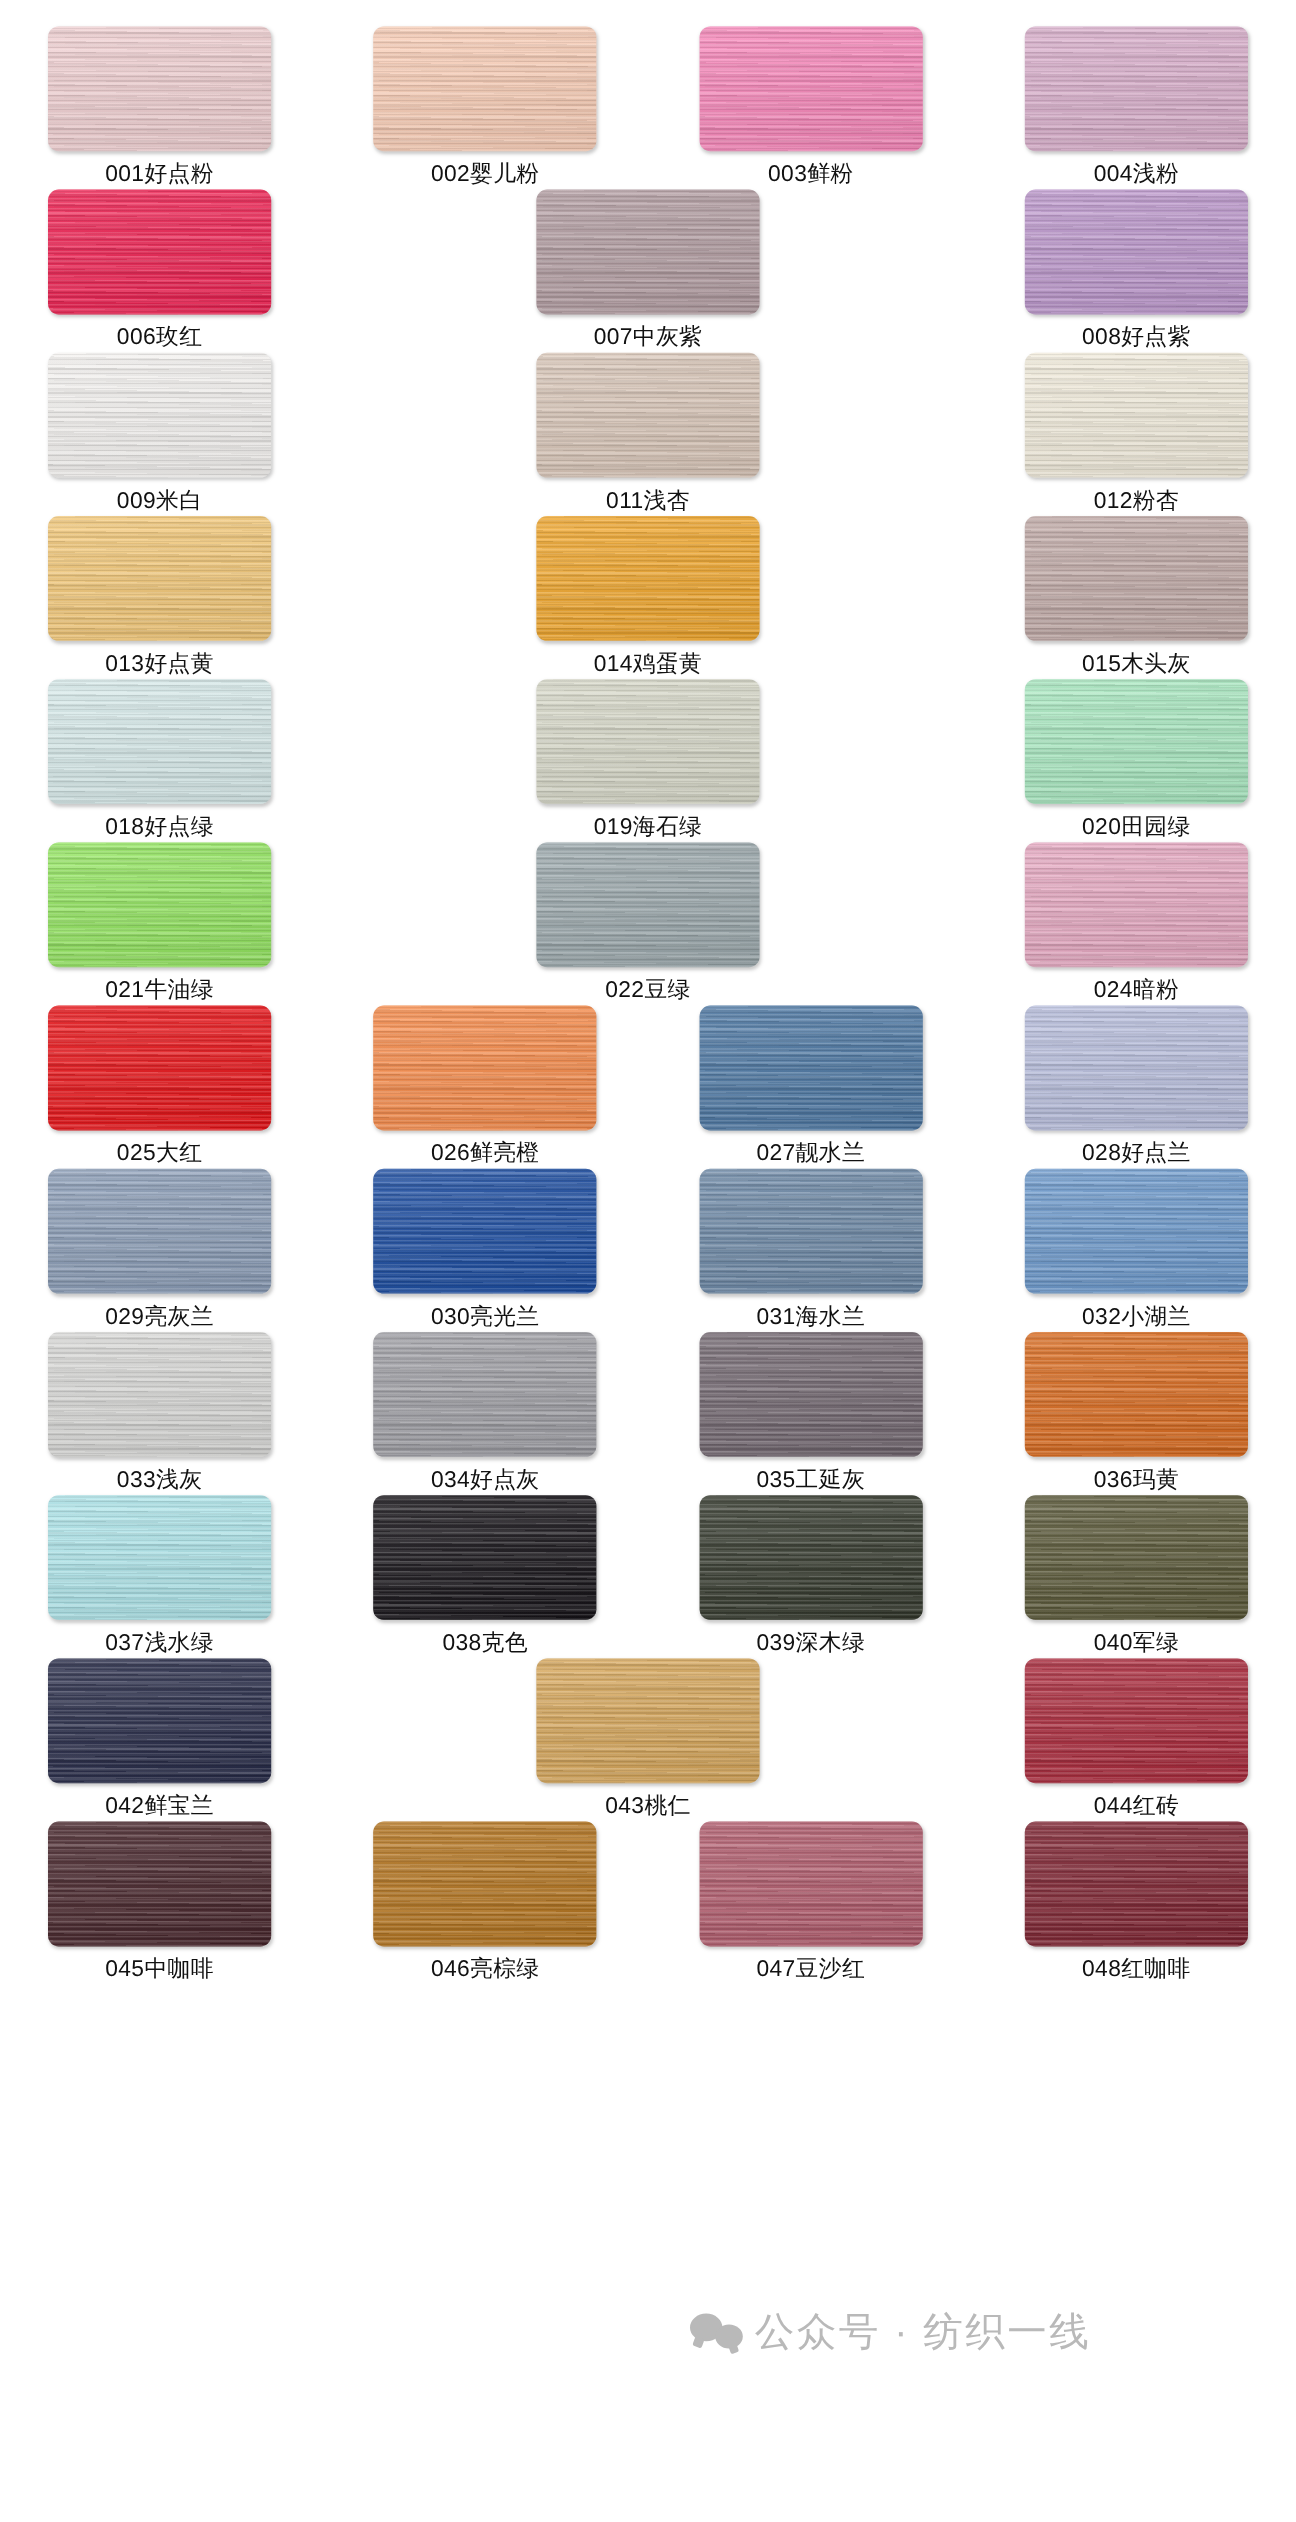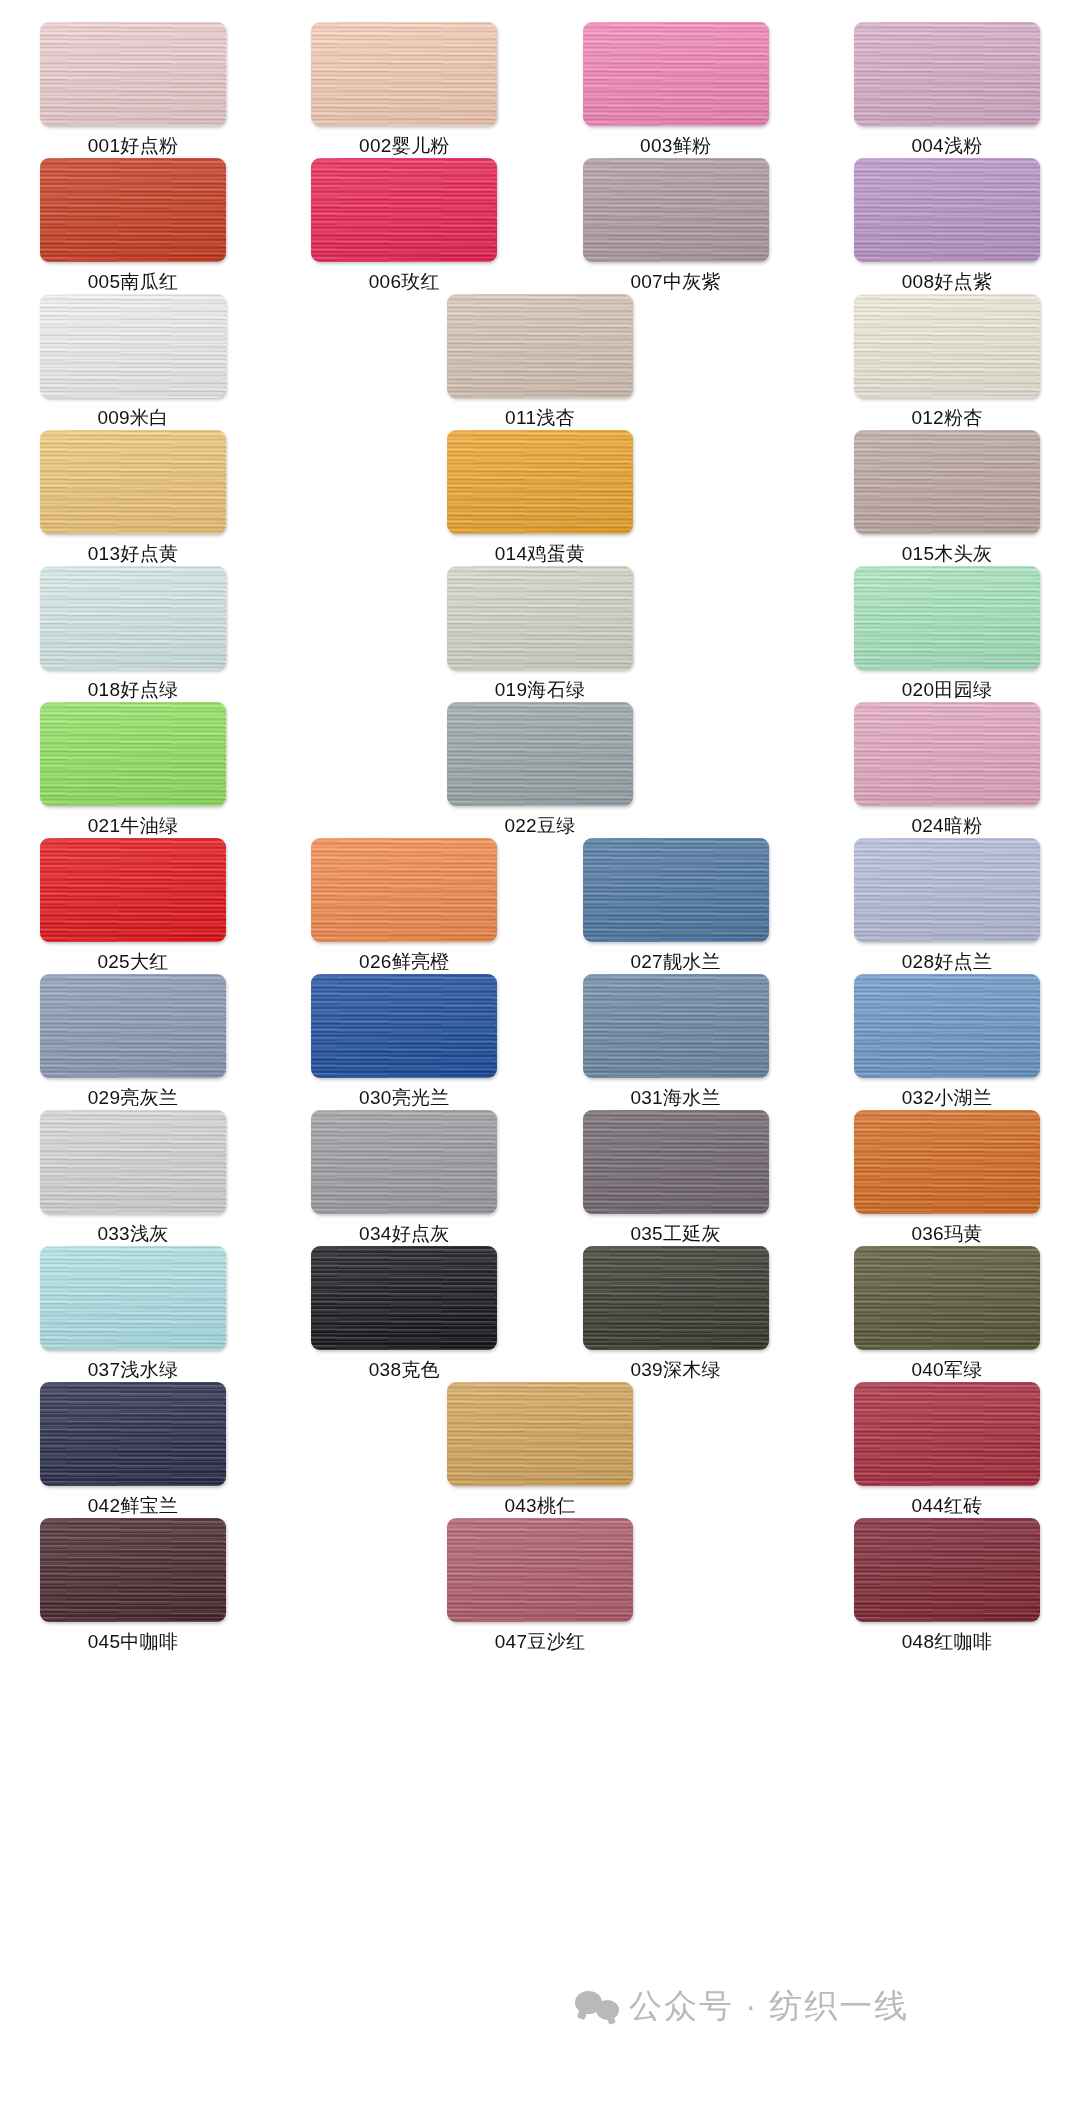--- a/index.html
+++ b/index.html
@@ -91,21 +91,21 @@
     font-weight: 500;
     letter-spacing: 0.3px;
     white-space: nowrap;
     text-align: center;
   }
 
   
   #watermark {
     position: absolute;
     left: 575px;
-    top: 1989px;
+    top: 1926px;
     display: flex;
     align-items: center;
     gap: 10px;
     pointer-events: none;
   }
   #watermark .wm-text {
     font-size: 33px;
     line-height: 34px;
     color: #b9b9b9;
     letter-spacing: 2px;
@@ -167,24 +167,20 @@
         <div class="swatch-chip" style="background: rgb(247, 134, 185);"></div>
         <div class="swatch-label">003鲜粉</div>
       </div>
       <div class="swatch-cell">
         <div class="swatch-chip" style="background: rgb(217, 174, 203);"></div>
         <div class="swatch-label">004浅粉</div>
       </div>
     </div>
     <div class="swatch-row">
       <div class="swatch-cell">
-        <div class="swatch-chip" style="background: rgb(203, 58, 30);"></div>
-        <div class="swatch-label">005南瓜红</div>
-      </div>
-      <div class="swatch-cell">
         <div class="swatch-chip" style="background: rgb(238, 32, 81);"></div>
         <div class="swatch-label">006玫红</div>
       </div>
       <div class="swatch-cell">
         <div class="swatch-chip" style="background: rgb(178, 156, 161);"></div>
         <div class="swatch-label">007中灰紫</div>
       </div>
       <div class="swatch-cell">
         <div class="swatch-chip" style="background: rgb(187, 150, 203);"></div>
         <div class="swatch-label">008好点紫</div>
@@ -329,20 +325,24 @@
       </div>
       <div class="swatch-cell">
         <div class="swatch-chip" style="background: rgb(169, 40, 58);"></div>
         <div class="swatch-label">044红砖</div>
       </div>
     </div>
     <div class="swatch-row">
       <div class="swatch-cell">
         <div class="swatch-chip" style="background: rgb(70, 36, 42);"></div>
         <div class="swatch-label">045中咖啡</div>
+      </div>
+      <div class="swatch-cell">
+        <div class="swatch-chip" style="background: rgb(180, 116, 30);"></div>
+        <div class="swatch-label">046亮棕绿</div>
       </div>
       <div class="swatch-cell">
         <div class="swatch-chip" style="background: rgb(176, 90, 107);"></div>
         <div class="swatch-label">047豆沙红</div>
       </div>
       <div class="swatch-cell">
         <div class="swatch-chip" style="background: rgb(125, 34, 48);"></div>
         <div class="swatch-label">048红咖啡</div>
       </div>
     </div>

